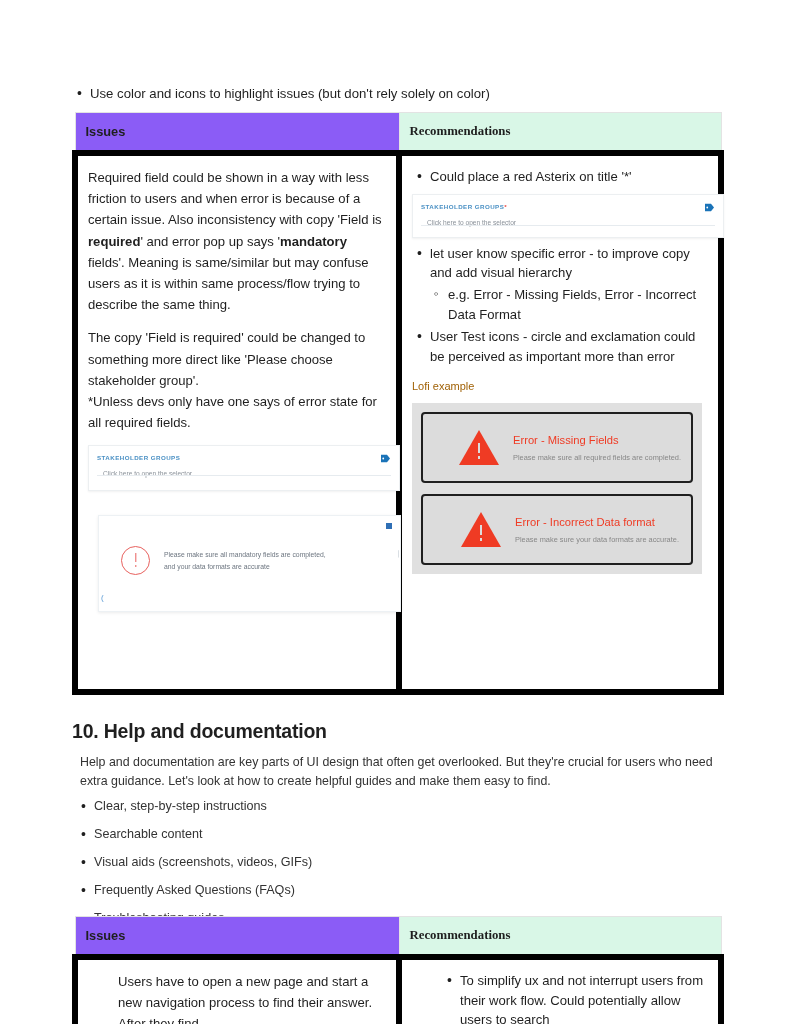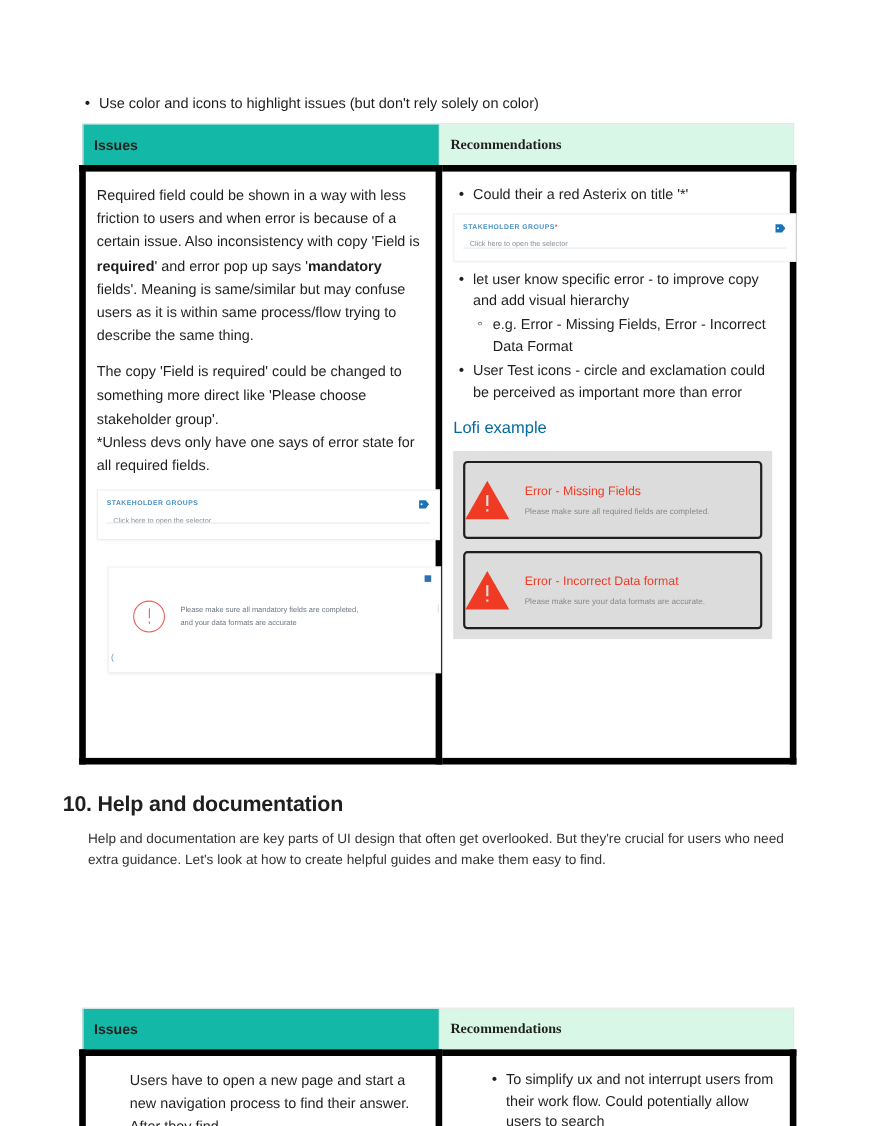--- a/index.html
+++ b/index.html
@@ -86,21 +86,21 @@
   .ir-table .col-recs     { width: 322px; }
   .ir-table th {
     text-align: left;
     font-size: 12.8px;
     font-weight: bold;
     padding: 11px 10px 11px 10px;
     border: 1px solid #e3e3e3;
     vertical-align: middle;
     color: #1f1f1f;
   }
-  .ir-table th.hdr-issues { background: #14b8a6; }
+  .ir-table th.hdr-issues { background: #8b5cf6; }
   .ir-table th.hdr-recs   { background: #d9f7e7; font-family: Liberation Serif, serif; }
   .ir-table td {
     border: 6px solid #000000;
     vertical-align: top;
     padding: 11px 12px 14px 10px;
     font-size: 13.1px;
     line-height: 1.62;
     color: #1f1f1f;
   }
   .ir-table p { margin: 0 0 12px 0; }
@@ -240,39 +240,41 @@
   #shot-field-star {
     width: 312px;
     height: 44px;
     margin-top: 7px;
     margin-bottom: 6px;
   }
   #shot-field-star .shot-underline { top: 30px; }
 
   
   .lofi-title {
-    font-size: 15px;
-    color: #0369a1;
+    font-size: 11px;
+    color: #a16207;
     margin: 12px 0 7px 0;
   }
   .lofi-frame {
     background: #e0e0e0;
     padding: 9px;
     width: 290px;
     box-sizing: border-box;
   }
   .lofi-card {
     background: #dcdcdc;
     border: 2.5px solid #1f1f1f;
     border-radius: 4px;
     height: 71px;
     display: flex;
     align-items: center;
+    padding-left: 26px;
     box-sizing: border-box;
     margin-bottom: 11px;
+    justify-content: center;
   }
   .lofi-card:last-child { margin-bottom: 0; }
   .warn-tri {
     width: 0;
     height: 0;
     border-left: 20px solid transparent;
     border-right: 20px solid transparent;
     border-bottom: 35px solid #ef3b24;
     position: relative;
     flex: 0 0 auto;
@@ -303,21 +305,21 @@
     margin-bottom: 3px;
   }
   .lofi-sub {
     color: #878787;
     font-size: 7.4px;
   }
 
   
   .section-head {
     position: absolute;
-    left: 57px;
+    left: 72px;
     top: 684px;
     font-size: 19.5px;
     font-weight: bold;
     letter-spacing: -0.2px;
     color: #1f1f1f;
   }
   .section-body {
     position: absolute;
     left: 80px;
     top: 717px;
@@ -386,21 +388,21 @@
                 <div>Please make sure all mandatory fields are completed,</div>
                 <div>and your data formats are accurate</div>
               </div>
             </div>
             <div class="modal-corner">(</div>
           </div>
         </td>
 
         <td>
           <ul class="bullet-list">
-            <li>Could their a red Asterix on title '*'</li>
+            <li>Could place a red Asterix on title '*'</li>
           </ul>
 
           <div class="app-shot" id="shot-field-star">
             <div class="shot-label"><span>STAKEHOLDER GROUPS</span><span class="req-star">*</span></div>
             <div class="shot-placeholder">Click here to open the selector</div>
             <div class="shot-underline"></div>
             <svg class="tag-icon" viewBox="0 0 14 12">
               <path d="M1 1 h8 l4 5 -4 5 H1 z" fill="#1a73b8"></path>
               <circle cx="4" cy="6" r="1.2" fill="#ffffff"></circle>
             </svg>
@@ -434,20 +436,29 @@
               </div>
             </div>
           </div>
         </td>
       </tr>
     </tbody>
   </table>
 
   <div class="section-head">10. Help and documentation</div>
   <div class="section-body">Help and documentation are key parts of UI design that often get overlooked. But they're crucial for users who need extra guidance. Let's look at how to create helpful guides and make them easy to find.</div>
+  <div class="section-bullets">
+    <ul class="bullet-list">
+      <li>Clear, step-by-step instructions</li>
+      <li>Searchable content</li>
+      <li>Visual aids (screenshots, videos, GIFs)</li>
+      <li>Frequently Asked Questions (FAQs)</li>
+      <li>Troubleshooting guides</li>
+    </ul>
+  </div>
 
   <table class="ir-table" id="table-issues-2">
     <colgroup>
       <col class="col-issues">
       <col class="col-recs">
     </colgroup>
     <thead>
       <tr>
         <th class="hdr-issues">Issues</th>
         <th class="hdr-recs">Recommendations</th>

